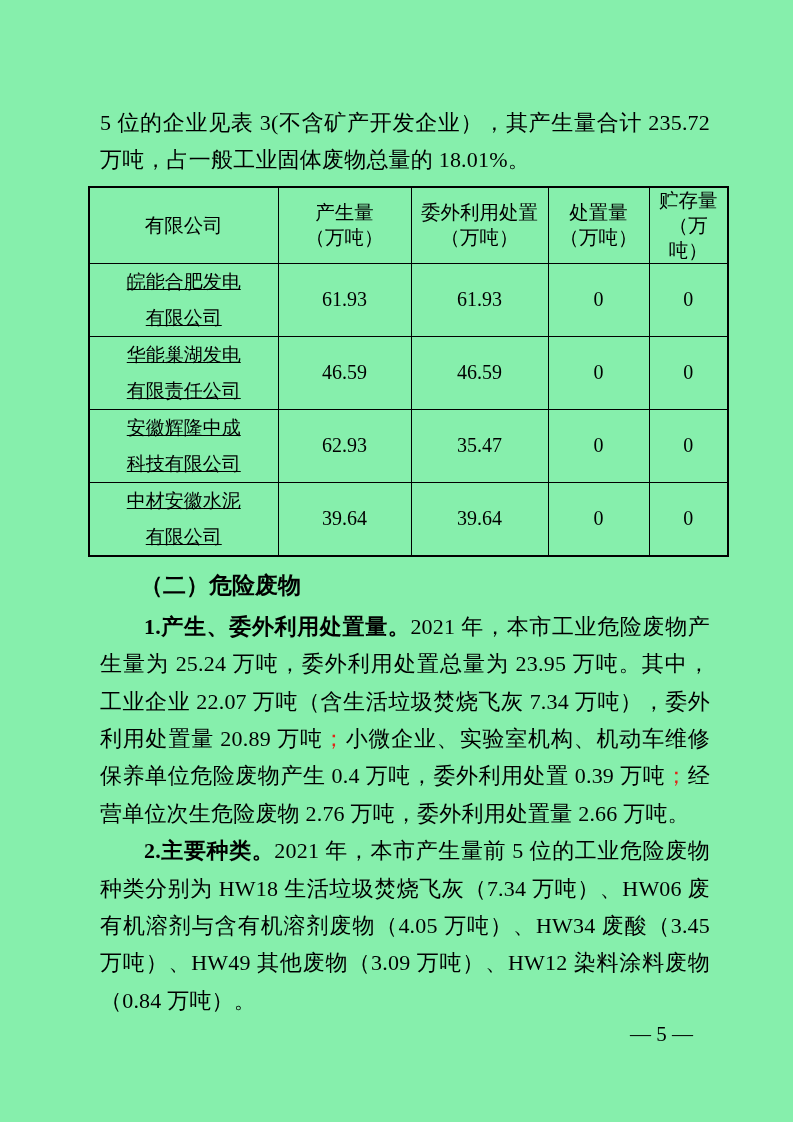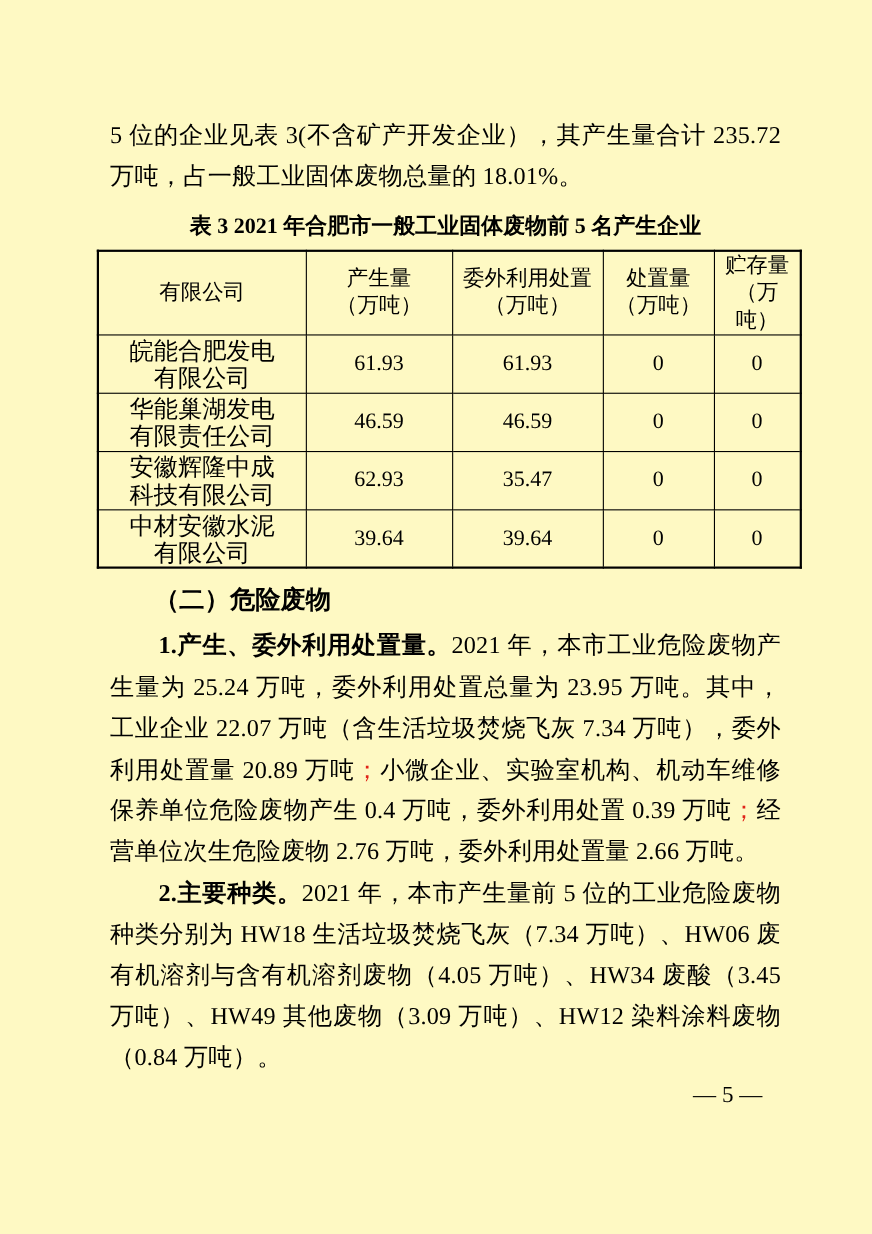--- a/index.html
+++ b/index.html
@@ -1,21 +1,21 @@
 <!DOCTYPE html>
 <html><head>
 <meta charset="utf-8">
 <style>
   * { margin: 0; padding: 0; box-sizing: border-box; }
   html, body { background: #ffffff; }
   .page {
     position: relative;
     width: 793px;
     height: 1122px;
-    background: #fef9c3;
+    background: #86efac;
     overflow: hidden;
     font-family: "Liberation Serif", "DejaVu Serif", serif;
     color: #000000;
   }
   .content {
     padding: 0 83px 0 100px;
   }
   .body-text {
     font-size: 22px;
     line-height: 37.4px;
@@ -45,21 +45,21 @@
     border: 1px solid #000;
     text-align: center;
     vertical-align: middle;
     font-weight: normal;
     white-space: pre-line;
     overflow: hidden;
   }
   table.waste th { height: 54px; font-size: 19.5px; line-height: 25px; }
   table.waste td { height: 53px; }
   td.num { font-size: 20px; }
-  td.name { font-size: 22px; line-height: 25px; }
+  td.name { font-size: 19px; line-height: 36px; text-decoration: underline; }
   .section-heading {
     margin-top: 13px;
     font-size: 23px;
     font-weight: bold;
     line-height: 32px;
     text-indent: 40px;
   }
   .para { margin-top: 0; }
   .p1 { margin-top: 6px; font-family: Liberation Serif, serif; }
   .page-number {
@@ -71,21 +71,20 @@
   }
 </style>
 </head>
 <body>
 
 <div class="page">
   <div class="content">
 
     <p class="body-text p-intro">5 位的企业见表 3(不含矿产开发企业），其产生量合计 235.72 万吨，占一般工业固体废物总量的 18.01%。</p>
 
-    <div class="table-title">表 3  2021 年合肥市一般工业固体废物前 5 名产生企业</div>
 
     <div class="table-wrap">
       <table class="waste">
         <colgroup>
           <col style="width:189px">
           <col style="width:133px">
           <col style="width:137px">
           <col style="width:101px">
           <col style="width:79px">
         </colgroup>

